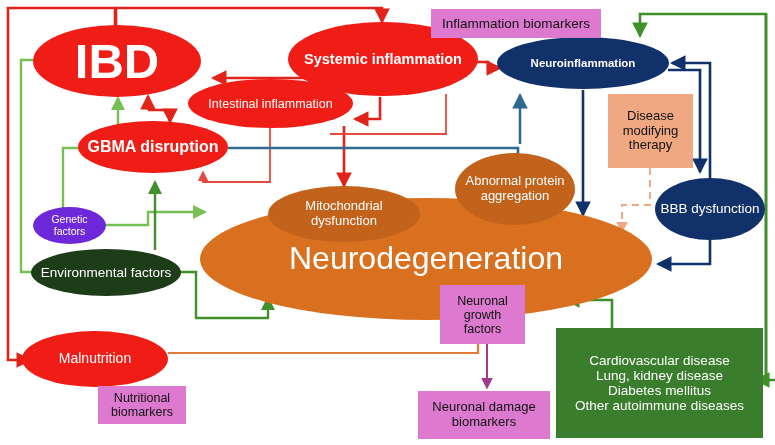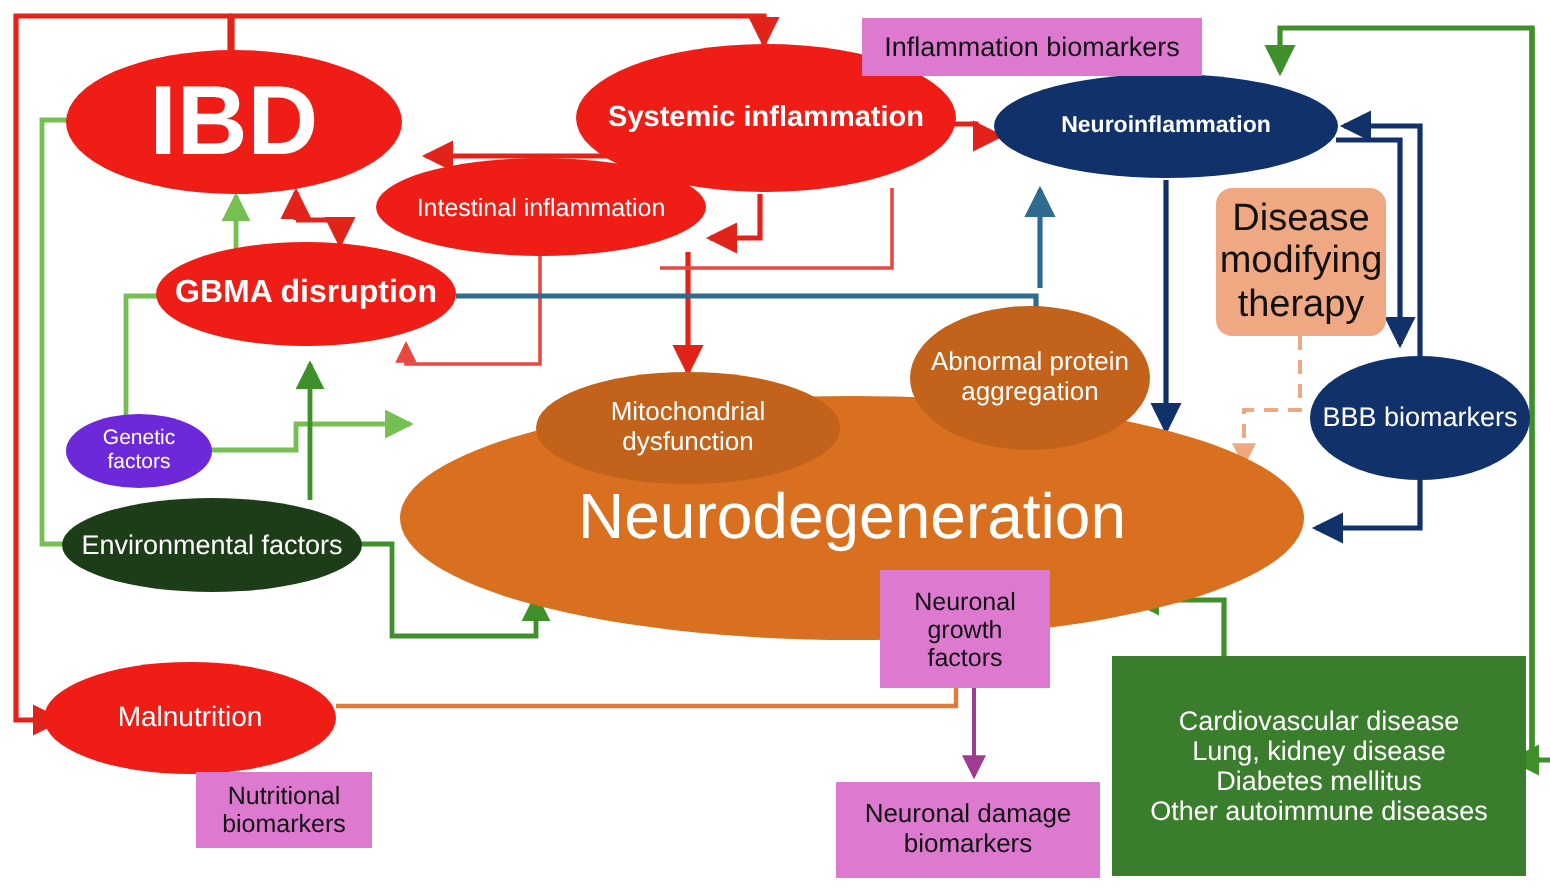--- a/index.html
+++ b/index.html
@@ -140,21 +140,21 @@
 
   <div class="node ell red" style="left:78px;top:121px;width:150px;height:52px;font-size:16px;font-weight:bold;">
     <span class="lbl">GBMA disruption</span>
   </div>
 
   <div class="node ell navy" style="left:497px;top:37px;width:172px;height:52px;font-size:11.5px;font-weight:bold;">
     <span class="lbl">Neuroinflammation</span>
   </div>
 
   <div class="node ell navy" style="left:655px;top:178px;width:110px;height:62px;font-size:13.5px;">
-    <span class="lbl">BBB biomarkers</span>
+    <span class="lbl">BBB dysfunction</span>
   </div>
 
   <div class="node ell orange" style="left:200px;top:198px;width:452px;height:122px;font-size:32px;">
     <span class="lbl">Neurodegeneration</span>
   </div>
 
   <div class="node ell orange-d" style="left:268px;top:186px;width:152px;height:56px;font-size:13px;">
     <span class="lbl">Mitochondrial dysfunction</span>
   </div>
 
@@ -183,21 +183,21 @@
   </div>
 
   <div class="node magenta" style="left:440px;top:285px;width:85px;height:59px;font-size:12.5px;justify-content:center;">
     <span class="lbl">Neuronal growth factors</span>
   </div>
 
   <div class="node magenta" style="left:418px;top:391px;width:132px;height:48px;font-size:13px;">
     <span class="lbl">Neuronal damage biomarkers</span>
   </div>
 
-  <div class="node salmon" style="left:608px;top:94px;width:85px;height:74px;font-size:19px;border-radius:8px;">
+  <div class="node salmon" style="left:608px;top:94px;width:85px;height:74px;font-size:13px;">
     <span class="lbl">Disease modifying therapy</span>
   </div>
 
   <div class="node boxgreen" style="left:556px;top:328px;width:207px;height:110px;font-size:13.5px;flex-direction:column;">
     <span>Cardiovascular disease</span>
     <span>Lung, kidney disease</span>
     <span>Diabetes mellitus</span>
     <span>Other autoimmune diseases</span>
   </div>
 

